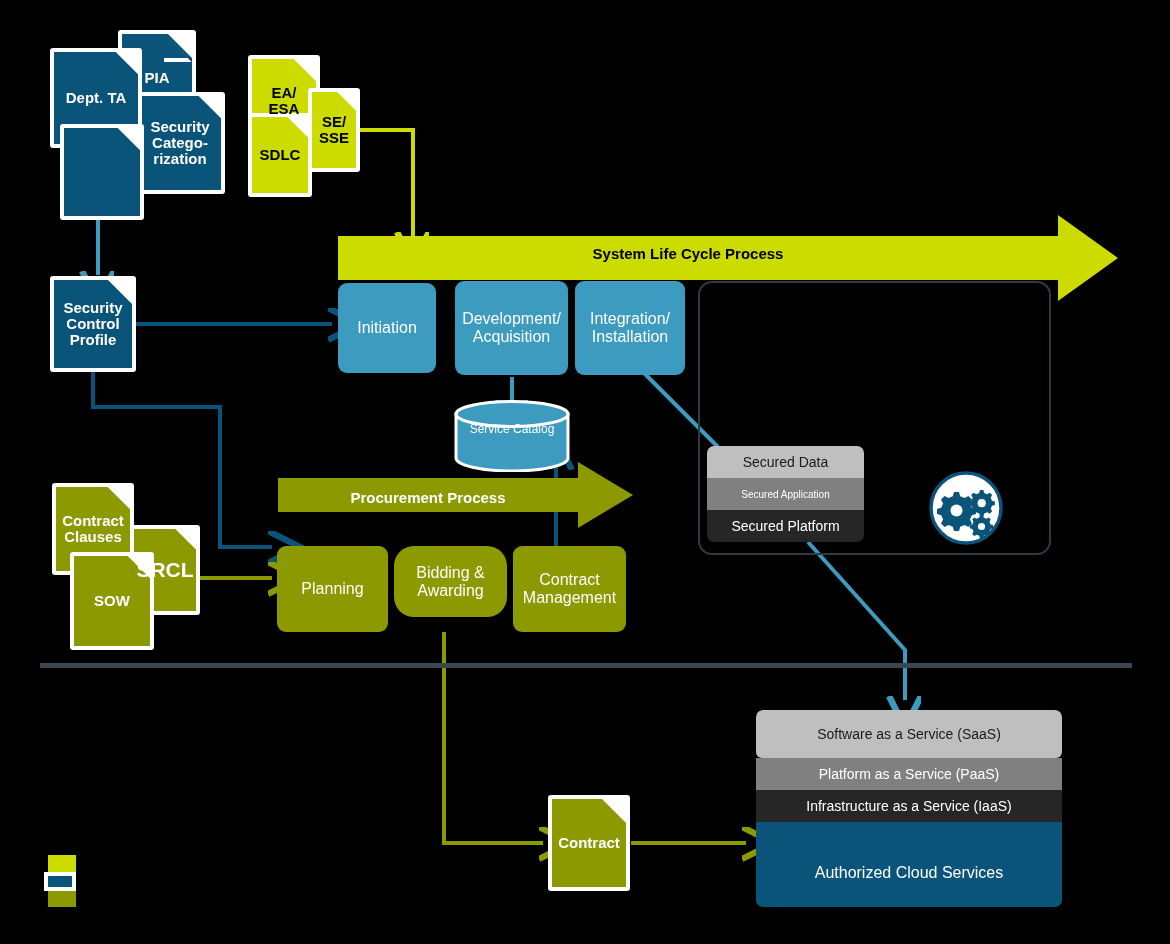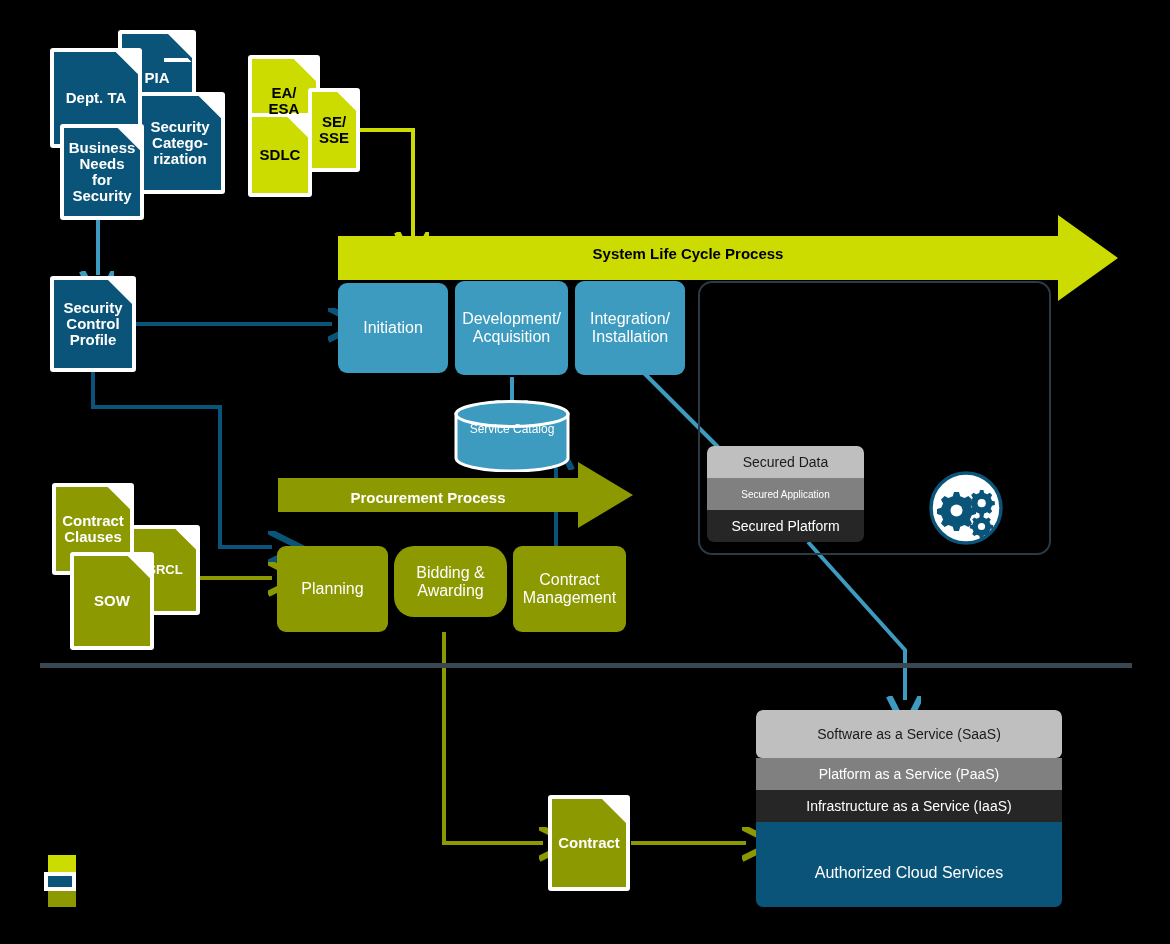--- a/index.html
+++ b/index.html
@@ -70,21 +70,21 @@
 
     <path d="M631,843 L746,843" stroke="#8c9900" stroke-width="4" fill="none" marker-end="url(#ah-olive)"></path>
   </svg>
 
   <svg class="abs" width="790" height="90" style="left:338px;top:215px;">
     <path d="M0,21 L720,21 L720,0 L780,43 L720,86 L720,65 L0,65 Z" fill="#ccdb00"></path>
   </svg>
   <div class="abs" style="left:338px;top:245px;width:700px;text-align:center;color:#000;
               font-size:15px;font-weight:bold;">System Life Cycle Process</div>
 
-  <div class="pbox" style="left:338px;top:283px;width:110px;height:90px;background:#3c9bbf;font-size:16px;">
+  <div class="pbox" style="left:338px;top:283px;width:98px;height:90px;background:#3c9bbf;font-size:16px;">
     <span>Initiation</span>
   </div>
   <div class="pbox" style="left:455px;top:281px;width:113px;height:94px;background:#3c9bbf;font-size:16px;">
     <span>Development/ Acquisition</span>
   </div>
   <div class="pbox" style="left:575px;top:281px;width:110px;height:94px;background:#3c9bbf;font-size:16px;">
     <span>Integration/ Installation</span>
   </div>
 
   <div class="abs" style="left:698px;top:281px;width:349px;height:270px;border:2px solid #2b3a45;
@@ -163,21 +163,20 @@
     </svg>
     <span class="lbl">Dept. TA</span>
   </div>
 
   <div class="doc" style="left:60px;top:124px;width:84px;height:96px;background:#0b5479;
               border:4px solid #fff;font-size:15px;font-weight:bold;">
     <svg class="fold" width="26" height="26" viewBox="0 0 28 28">
       <polygon points="0,0 28,0 28,28" fill="#0b5479"></polygon>
       <polygon points="4,0 28,24 28,0" fill="#ffffff"></polygon>
     </svg>
-    <span class="lbl">Business Needs for Security</span>
   </div>
 
   <div class="doc" style="left:248px;top:55px;width:72px;height:92px;background:#ccdb00;
               border:4px solid #fff;color:#000;font-size:15px;font-weight:bold;">
     <svg class="fold" width="26" height="26" viewBox="0 0 28 28">
       <polygon points="0,0 28,0 28,28" fill="#ccdb00"></polygon>
       <polygon points="4,0 28,24 28,0" fill="#ffffff"></polygon>
     </svg>
     <span class="lbl">EA/ ESA</span>
   </div>
@@ -218,21 +217,21 @@
   <div class="doc" style="left:52px;top:483px;width:82px;height:92px;background:#8c9900;
               border:4px solid #fff;font-size:15px;font-weight:bold;">
     <svg class="fold" width="26" height="26" viewBox="0 0 28 28">
       <polygon points="0,0 28,0 28,28" fill="#8c9900"></polygon>
       <polygon points="4,0 28,24 28,0" fill="#ffffff"></polygon>
     </svg>
     <span class="lbl">Contract Clauses</span>
   </div>
 
   <div class="doc" style="left:130px;top:525px;width:70px;height:90px;background:#8c9900;
-              border:4px solid #fff;font-size:13px;font-weight:bold;">
+              border:4px solid #fff;font-size:21px;font-weight:bold;">
     <svg class="fold" width="24" height="24" viewBox="0 0 28 28">
       <polygon points="0,0 28,0 28,28" fill="#8c9900"></polygon>
       <polygon points="4,0 28,24 28,0" fill="#ffffff"></polygon>
     </svg>
     <span class="lbl">SRCL</span>
   </div>
 
   <div class="doc" style="left:70px;top:552px;width:84px;height:98px;background:#8c9900;
               border:4px solid #fff;font-size:15px;font-weight:bold;">
     <svg class="fold" width="26" height="26" viewBox="0 0 28 28">

